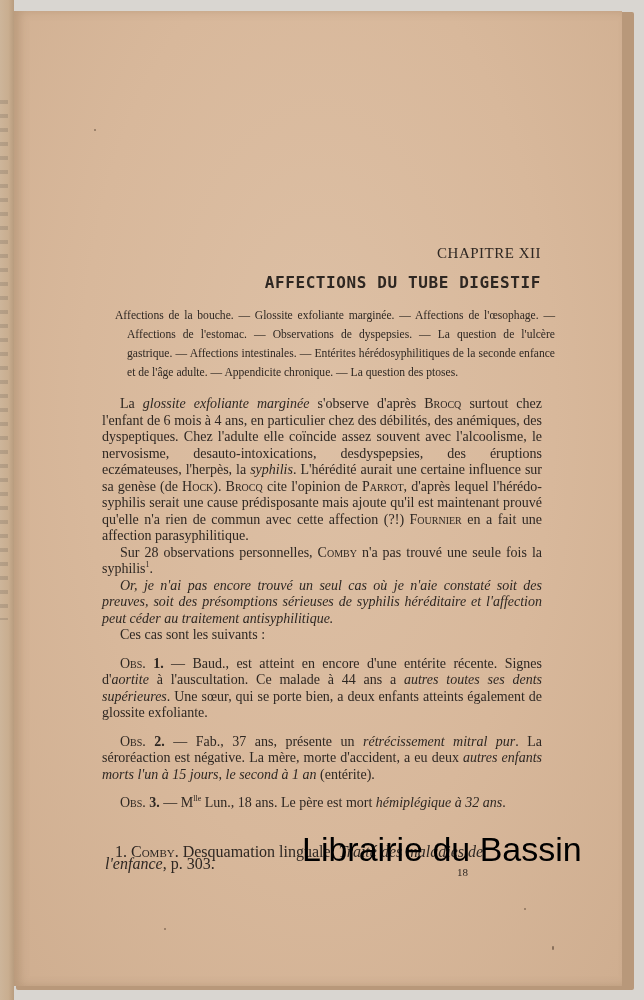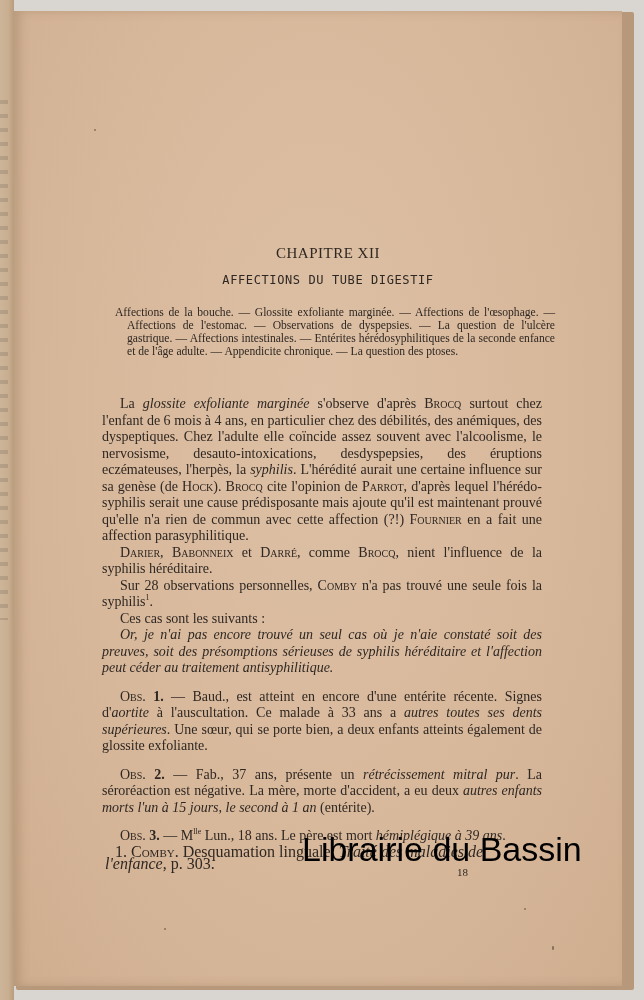--- a/index.html
+++ b/index.html
@@ -26,31 +26,31 @@
       position: absolute; left: 14px; top: 11px; width: 608px; height: 975px;
       background: radial-gradient(ellipse at 50% 40%, #ddc0a5 0%, #d8b89b 55%, #cfae90 100%);
       box-shadow: inset 6px 0 10px rgba(120,90,60,0.25);
     }
     .content {
       position: absolute; left: 101px; top: 0; width: 426px;
       color: #2e2722;
     }
     .chapter-number {
       position: absolute; top: 234px; left: 0; width: 426px;
-      text-align: center; font-size: 15px; letter-spacing: 0.5px;
+      text-align: right; font-size: 15px; letter-spacing: 0.5px;
     }
     .chapter-title {
       position: absolute; top: 262px; left: 0; width: 426px;
-      text-align: center; font-size: 12px; font-weight: normal;
+      text-align: right; font-size: 16px; font-weight: bold;
       font-family: "DejaVu Sans Mono", "Liberation Mono", monospace;
       letter-spacing: 0.6px;
     }
     .summary {
       position: absolute; top: 295px; left: -12px; width: 440px;
-      font-size: 11.6px; line-height: 13px; text-align: justify;
+      font-size: 11.6px; line-height: 19px; text-align: justify;
       text-indent: 0; padding-left: 12px; 
     }
     .summary-inner { text-indent: -12px; padding-left: 12px; }
     .body {
       position: absolute; top: 385px; left: -13px; width: 440px;
       font-size: 14px; line-height: 16.5px; text-align: justify;
     }
     .para { text-indent: 18px; margin: 0; }
     .para-gap { margin-top: 12px; }
     .sc { font-variant: small-caps; }
@@ -92,38 +92,35 @@
 
     <div class="summary">
       <div class="summary-inner">Affections de la bouche. — Glossite exfoliante marginée. — Affections de l'œsophage. — Affections de l'estomac. — Observations de dyspepsies. — La question de l'ulcère gastrique. — Affections intestinales. — Entérites hérédosyphilitiques de la seconde enfance et de l'âge adulte. — Appendicite chronique. — La question des ptoses.</div>
     </div>
 
     <div class="body">
       <p class="para">
         <span>La </span><i>glossite exfoliante marginée</i><span> s'observe d'après </span><span class="sc">Brocq</span><span> surtout chez l'enfant de 6 mois à 4 ans, en particulier chez des débilités, des anémiques, des dyspeptiques. Chez l'adulte elle coïncide assez souvent avec l'alcoolisme, le nervosisme, desauto-intoxications, desdyspepsies, des éruptions eczémateuses, l'herpès, la </span><i>syphilis</i><span>. L'hérédité aurait une certaine influence sur sa genèse (de </span><span class="sc">Hock</span><span>). </span><span class="sc">Brocq</span><span> cite l'opinion de </span><span class="sc">Parrot</span><span>, d'après lequel l'hérédo-syphilis serait une cause prédisposante mais ajoute qu'il est maintenant prouvé qu'elle n'a rien de commun avec cette affection (?!) </span><span class="sc">Fournier</span><span> en a fait une affection parasyphilitique.</span>
       </p>
       <p class="para">
-        <span class="sc">Darier, Babonneix</span><span> et </span><span class="sc">Darré</span><span>, comme </span><span class="sc">Brocq</span><span>, nient l'influence de la syphilis héréditaire.</span>
-      </p>
-      <p class="para">
         <span>Sur 28 observations personnelles, </span><span class="sc">Comby</span><span> n'a pas trouvé une seule fois la syphilis</span><sup>1</sup><span>.</span>
       </p>
-      <p class="para">Ces cas sont les suivants :</p>
       <p class="para">
         <i>Or, je n'ai pas encore trouvé un seul cas où je n'aie constaté soit des preuves, soit des présomptions sérieuses de syphilis héréditaire et l'affection peut céder au traitement antisyphilitique.</i>
       </p>
+      <p class="para">Ces cas sont les suivants :</p>
 
       <p class="para para-gap">
-        <span class="obs-label">Obs.</span> <b class="obs-num">1.</b><span> — Baud., est atteint en encore d'une entérite récente. Signes d'</span><i>aortite</i><span> à l'auscultation. Ce malade à 33 ans a </span><i>autres toutes ses dents supérieures</i><span>. Une sœur, qui se porte bien, a deux enfants atteints également de glossite exfoliante.</span>
+        <span class="obs-label">Obs.</span> <b class="obs-num">1.</b><span> — Baud., est atteint en encore d'une entérite récente. Signes d'</span><i>aortite</i><span> à l'auscultation. Ce malade à 44 ans a </span><i>autres toutes ses dents supérieures</i><span>. Une sœur, qui se porte bien, a deux enfants atteints également de glossite exfoliante.</span>
       </p>
       <p class="para para-gap">
         <span class="obs-label">Obs.</span> <b class="obs-num">2.</b><span> — Fab., 37 ans, présente un </span><i>rétrécissement mitral pur</i><span>. La séroréaction est négative. La mère, morte d'accident, a eu deux </span><i>autres enfants morts l'un à 15 jours, le second à 1 an</i><span> (entérite).</span>
       </p>
       <p class="para para-gap">
-        <span class="obs-label">Obs.</span> <b class="obs-num">3.</b><span> — M</span><sup>lle</sup><span> Lun., 18 ans. Le père est mort </span><i>hémiplégique à 39 ans</i><span>.</span>
+        <span class="obs-label">Obs.</span> <b class="obs-num">3.</b><span> — M</span><sup>lle</sup><span> Lun., 18 ans. Le père est mort </span><i>hémiplégique à 32 ans</i><span>.</span>
       </p>
     </div>
 
     <div class="footnote">
       <span>1.</span>
       <span class="sc">Comby</span><span>. Desquamation linguale. </span><i>Traité des maladies de l'enfance</i><span>, p. 303.</span>
     </div>
 
     <div class="page-number">18</div>
   </div>

